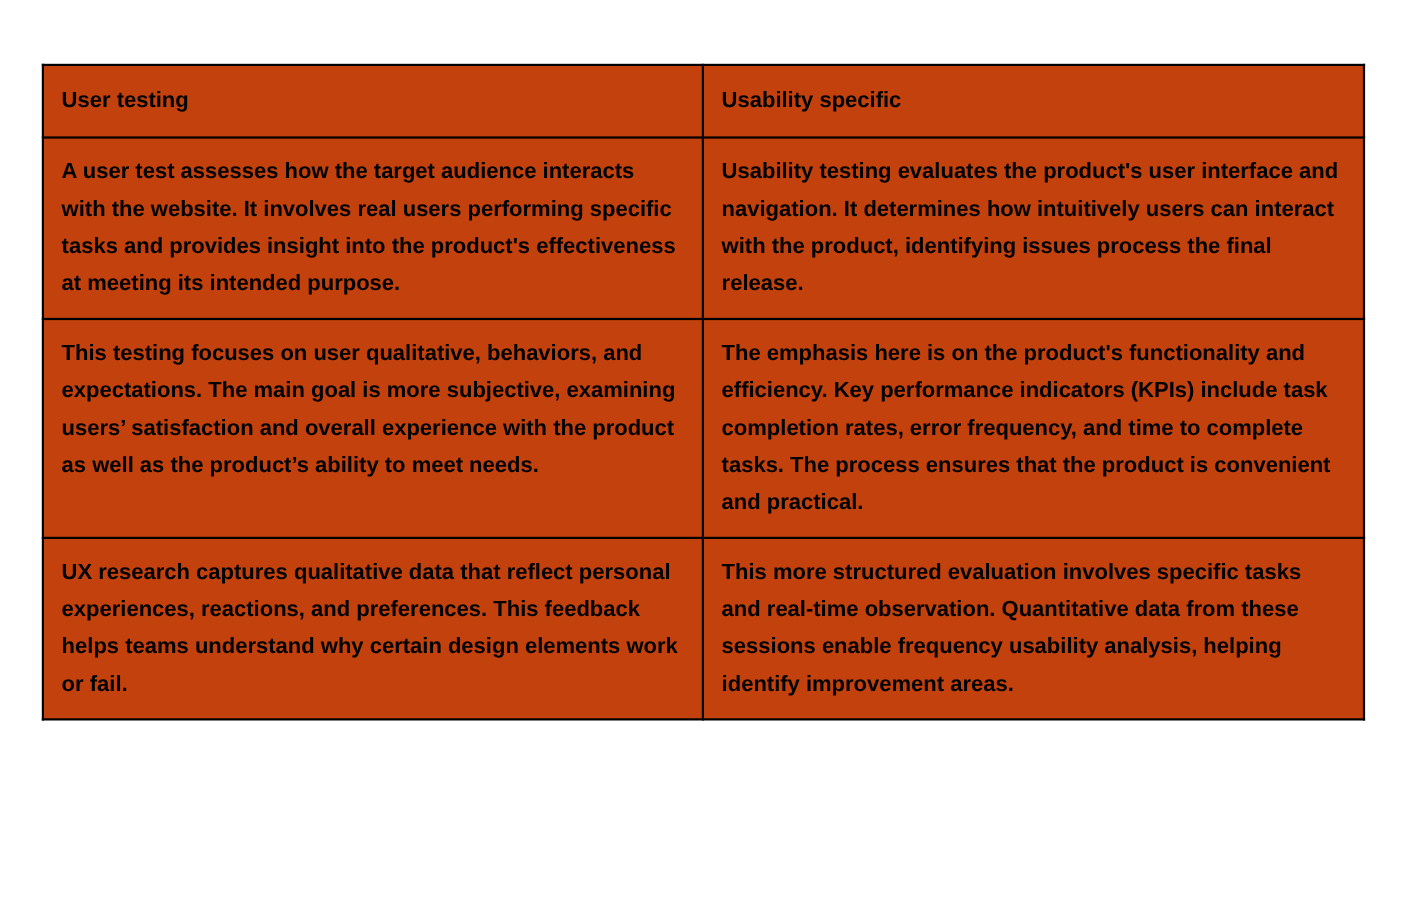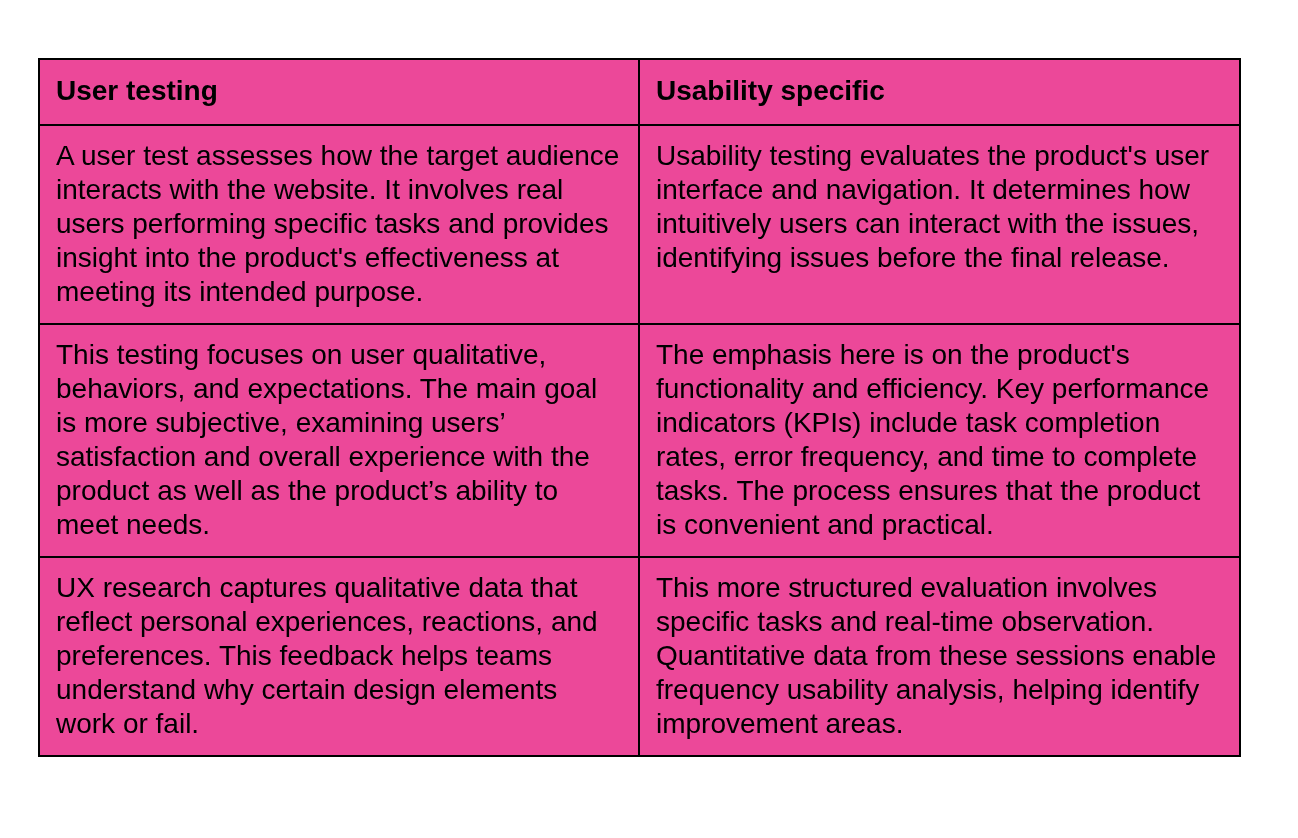--- a/index.html
+++ b/index.html
@@ -31,32 +31,32 @@
   }
   table.comparison-table col.col-left  { width: 600px; }
   table.comparison-table col.col-right { width: 601px; }
 
   table.comparison-table th,
   table.comparison-table td {
     border: 2px solid #000000;
     vertical-align: top;
     text-align: left;
     padding: 13px 16px 14px 16px;
-    font-size: 28px;
+    font-size: 20px;
     line-height: 34px;
-    background: #ec4899;
+    background: #c2410c;
   }
   table.comparison-table th {
     font-weight: bold;
     padding-top: 14px;
     padding-bottom: 15px;
     height: 35px;
   }
   table.comparison-table td {
-    font-weight: normal;
+    font-weight: bold;
   }
   .cell-text {
     display: block;
     white-space: normal;
     hyphens: none;
   }
 </style>
 </head>
 <body>
 
@@ -76,21 +76,21 @@
           <span class="cell-text">Usability specific</span>
         </th>
       </tr>
     </thead>
     <tbody>
       <tr>
         <td>
           <span class="cell-text">A user test assesses how the target audience interacts with the website. It involves real users performing specific tasks and provides insight into the product's effectiveness at meeting its intended purpose.</span>
         </td>
         <td>
-          <span class="cell-text">Usability testing evaluates the product's user interface and navigation. It determines how intuitively users can interact with the issues, identifying issues before the final release.</span>
+          <span class="cell-text">Usability testing evaluates the product's user interface and navigation. It determines how intuitively users can interact with the product, identifying issues process the final release.</span>
         </td>
       </tr>
       <tr>
         <td>
           <span class="cell-text">This testing focuses on user qualitative, behaviors, and expectations. The main goal is more subjective, examining users’ satisfaction and overall experience with the product as well as the product’s ability to meet needs.</span>
         </td>
         <td>
           <span class="cell-text">The emphasis here is on the product's functionality and efficiency. Key performance indicators (KPIs) include task completion rates, error frequency, and time to complete tasks. The process ensures that the product is convenient and practical.</span>
         </td>
       </tr>

